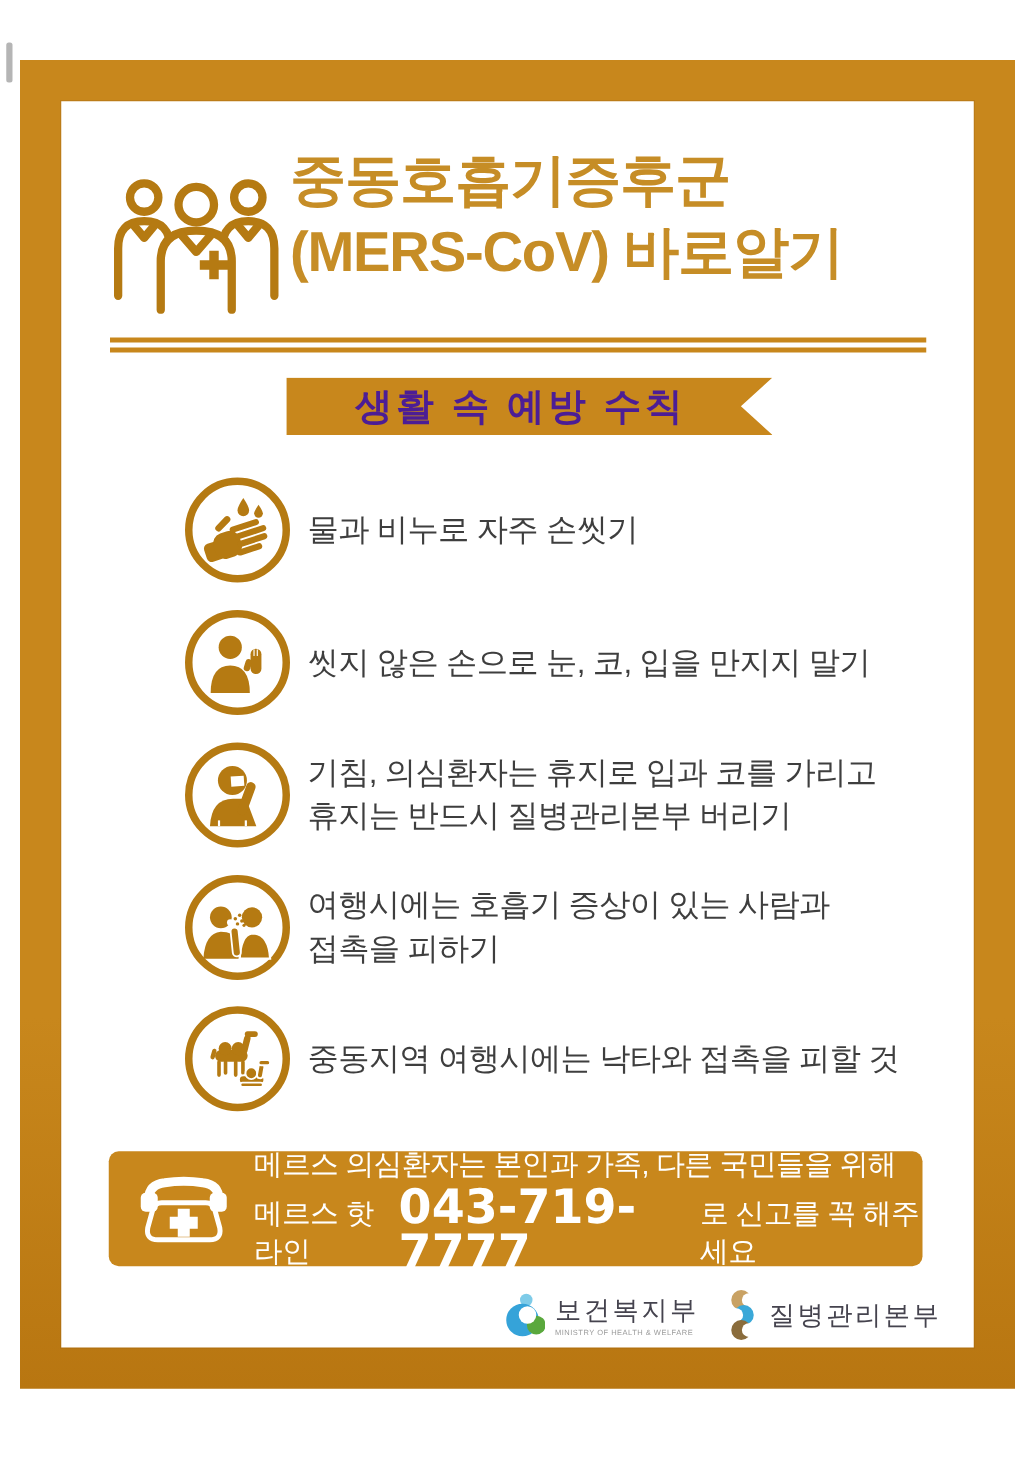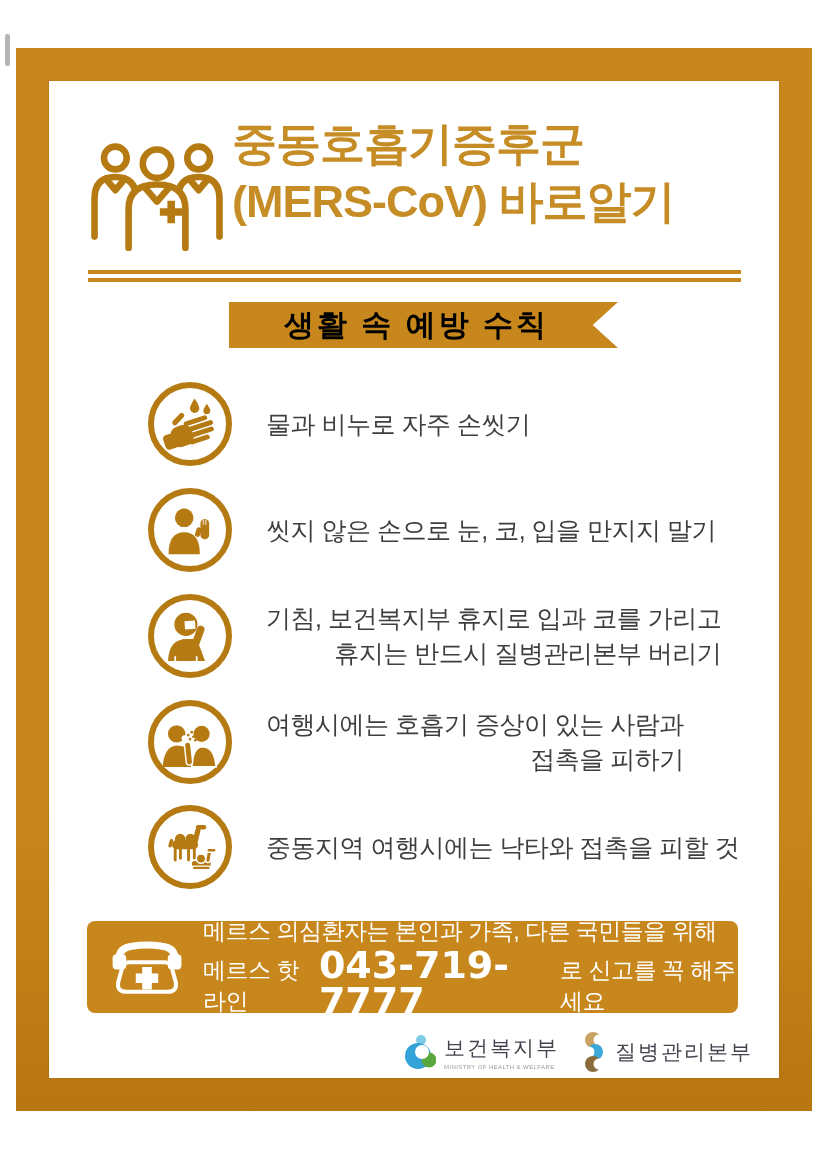--- a/index.html
+++ b/index.html
@@ -12,25 +12,25 @@
   .inner{position:absolute;left:33px;top:33px;right:33px;bottom:33px;background:#fff;
         box-shadow:0 0 0 1px rgba(150,90,10,.25);}
   
   .team-icon{position:absolute;left:37px;top:56px;width:142px;height:114px;color:var(--c-icon,#b57a12);}
   .title{position:absolute;left:183px;top:34px;font-size:45px;font-weight:700;
         color:var(--c-title,#c68d26);line-height:58px;letter-spacing:-1px;white-space:nowrap;}
   .double-rule{position:absolute;left:39px;top:189px;width:653px;height:12px;
         border-top:4px solid var(--c-frame,#c8871c);border-bottom:4px solid var(--c-frame,#c8871c);box-sizing:border-box;}
   
   .ribbon{position:absolute;left:180px;top:221px;width:389px;height:46px;
-        background:var(--c-frame,#c8871c);color:#000000;font-size:30px;font-weight:700;
+        background:var(--c-frame,#c8871c);color:#4c1d95;font-size:30px;font-weight:700;
         display:flex;align-items:center;justify-content:center;letter-spacing:3px;
         clip-path:polygon(0 0,100% 0,93.5% 50%,100% 100%,0 100%);padding-right:14px;box-sizing:border-box;}
   
-  .rule{position:absolute;left:99px;display:flex;align-items:center;gap:34px;height:84px;text-align:right;}
+  .rule{position:absolute;left:99px;display:flex;align-items:center;gap:14px;height:84px;}
   .badge{width:84px;height:84px;box-sizing:border-box;border:6px solid var(--c-icon,#b57a12);
         border-radius:50%;display:flex;align-items:center;justify-content:center;flex:none;
         color:var(--c-icon,#b57a12);background:#fff;}
   .badge svg{width:58px;height:58px;}
   .rule-text{font-size:25px;line-height:35px;color:var(--c-text,#3e3e3e);letter-spacing:-.5px;white-space:nowrap;}
   .rule-text span{display:block;}
   
   .hotline{position:absolute;left:38px;top:840px;width:651px;height:92px;box-sizing:border-box;
         background:var(--c-frame,#c8871c);border-radius:8px;display:flex;align-items:center;padding-left:16px;}
   .phone-icon{width:88px;height:72px;flex:none;}
@@ -121,21 +121,21 @@
           <svg viewBox="0 0 100 100" fill="currentColor">
             <circle cx="43" cy="30" r="20"></circle>
             <path d="M12 93 Q14 55 44 55 L55 55 Q61 55 64 61 L76 93 Z"></path>
             <rect x="56" y="31" width="13" height="48" rx="6.5" transform="rotate(20 62 55)"></rect>
             <rect x="41" y="24" width="18" height="14" fill="#fff" transform="rotate(-4 50 31)"></rect>
             <rect x="23" y="85" width="3" height="8" fill="#fff"></rect>
             <rect x="60" y="85" width="3" height="8" fill="#fff"></rect>
           </svg>
         </div>
         <div class="rule-text">
-          <span>기침, 보건복지부 휴지로 입과 코를 가리고</span>
+          <span>기침, 의심환자는 휴지로 입과 코를 가리고</span>
           <span>휴지는 반드시 질병관리본부 버리기</span>
         </div>
       </div>
 
       <div class="rule" style="top:619px">
         <div class="badge">
           <svg viewBox="0 0 100 100" fill="currentColor">
             <circle cx="27" cy="36" r="15"></circle>
             <circle cx="40" cy="43" r="4.5" fill="#fff"></circle>
             <path d="M3 93 Q5 58 27 56 Q44 56 50 67 L52 93 Z"></path>

